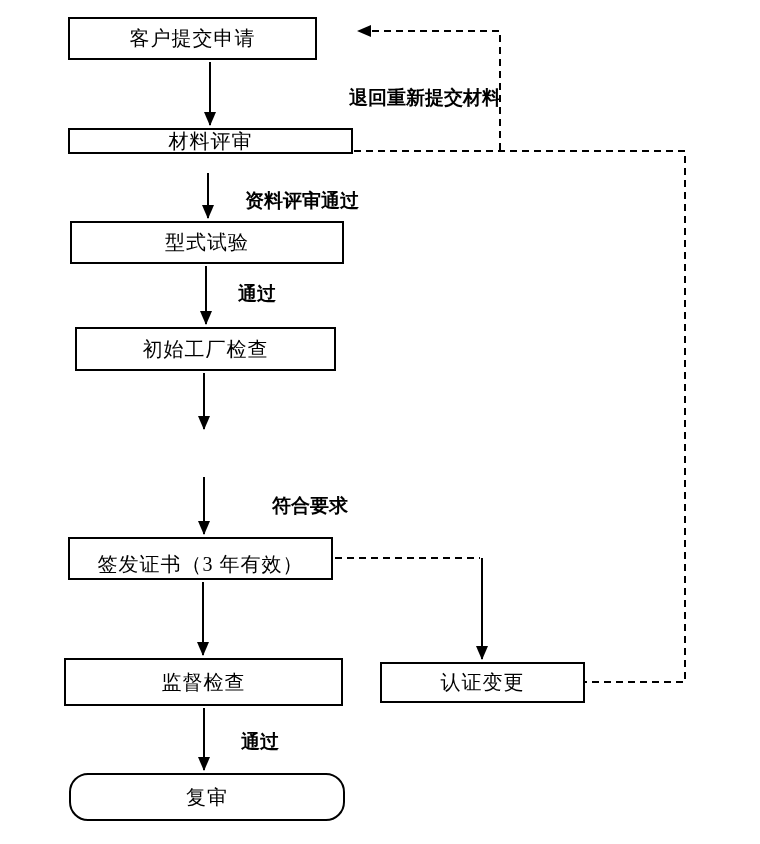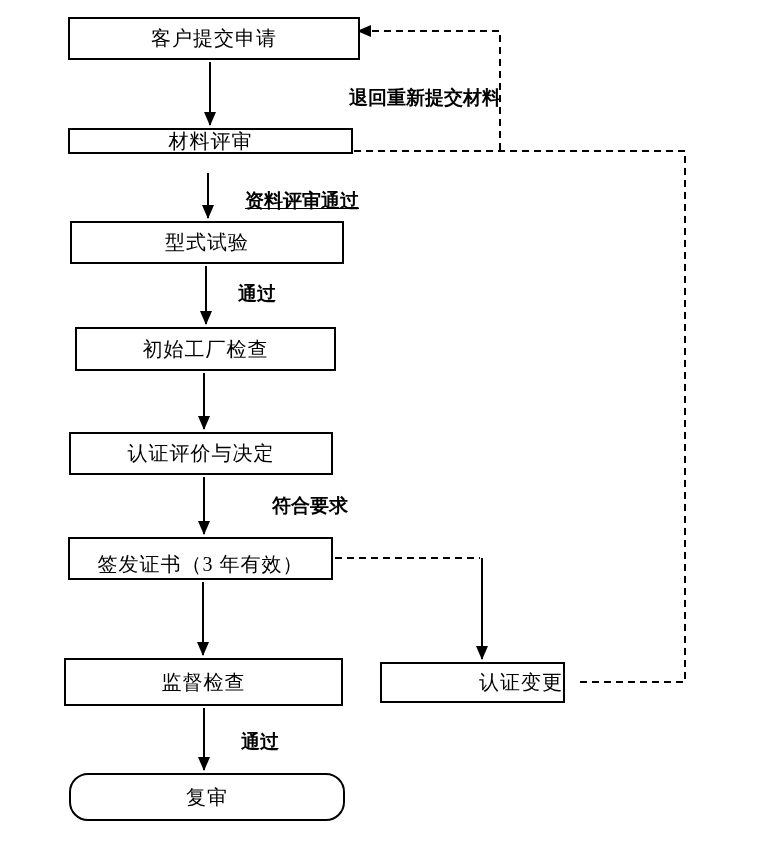--- a/index.html
+++ b/index.html
@@ -30,32 +30,32 @@
   }
   .edge-label {
     position: absolute;
     font-weight: bold;
     font-size: 19px;
     line-height: 28px;
     white-space: nowrap;
   }
   .edge-label.centered { text-align: center; }
   
-  .n1 { left: 68px;  top: 17px;  width: 292px; height: 43px; }
+  .n1 { left: 68px;  top: 17px;  width: 249px; height: 43px; }
   .n2 { left: 68px;  top: 128px; width: 285px; height: 26px; }
   .n3 { left: 70px;  top: 221px; width: 274px; height: 43px; text-align: right; }
   .n4 { left: 75px;  top: 327px; width: 261px; height: 44px; }
   .n5 { left: 69px;  top: 432px; width: 264px; height: 43px; }
   .n6 { left: 68px;  top: 537px; width: 265px; height: 43px; align-items: flex-end; }
   .n7 { left: 64px;  top: 658px; width: 279px; height: 48px; }
   .n8 { left: 69px;  top: 773px; width: 276px; height: 48px; border-radius: 19px; }
-  .n9 { left: 380px; top: 662px; width: 185px; height: 41px; justify-content: flex-end; }
+  .n9 { left: 380px; top: 662px; width: 205px; height: 41px; }
   
   .l-fail { left: 345px; top: 84px; width: 160px; }
-  .l-pass { left: 245px; top: 187px; text-decoration: underline; }
+  .l-pass { left: 245px; top: 187px; }
   .l-tg1  { left: 238px; top: 280px; }
   .l-fuhe { left: 272px; top: 492px; }
   .l-tg2  { left: 241px; top: 728px; }
 </style>
 </head>
 <body>
 
 <div class="canvas">
 
   <svg class="layer" width="760" height="844" viewBox="0 0 760 844">
@@ -86,23 +86,20 @@
   </div>
   <div class="node n2">
     <span>材料评审</span>
   </div>
   <div class="node n3">
     <span>型式试验</span>
   </div>
   <div class="node n4">
     <span>初始工厂检查</span>
   </div>
-  <div class="node n5">
-    <span>认证评价与决定</span>
-  </div>
   <div class="node n6">
     <span>签发证书（3 年有效）</span>
   </div>
   <div class="node n7">
     <span>监督检查</span>
   </div>
   <div class="node n8">
     <span>复审</span>
   </div>
   <div class="node n9">

